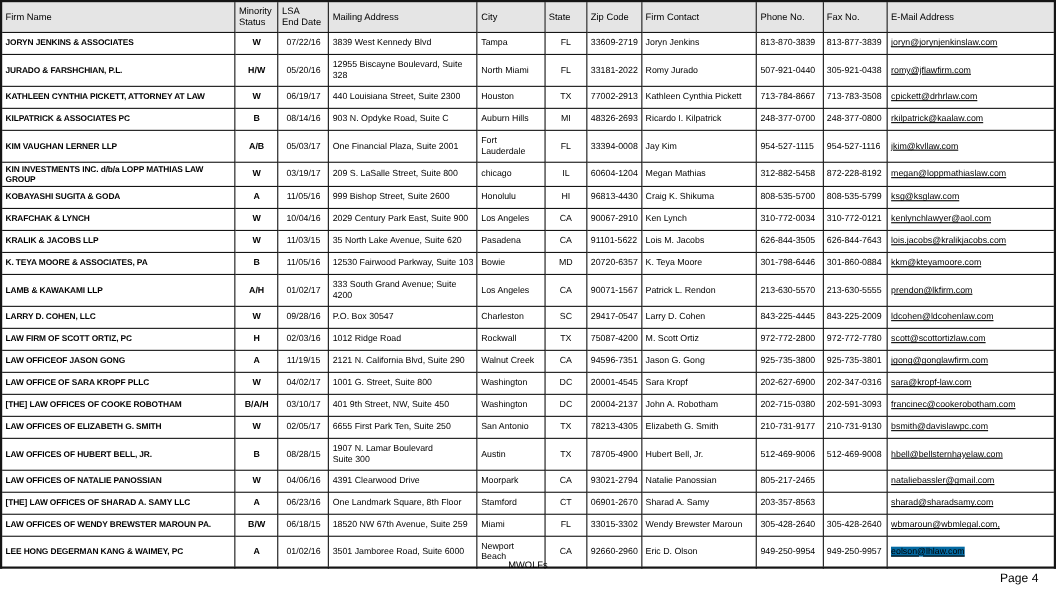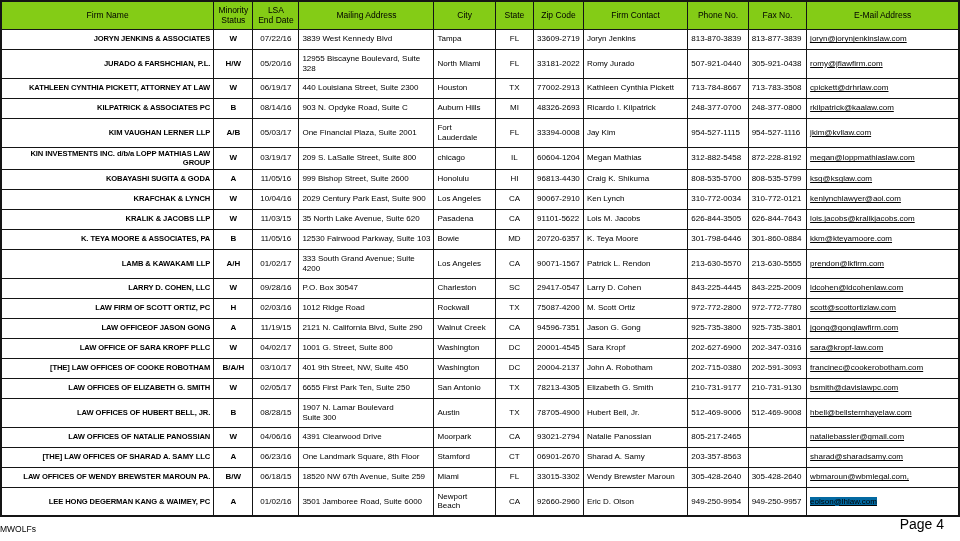--- a/index.html
+++ b/index.html
@@ -14,40 +14,39 @@
     line-height:9.5px;
     padding:1px 3px;
     vertical-align:middle;
     overflow:hidden;
     text-align:left;
   }
   thead tr { height:28px; }
   tbody tr { height:20px; }
   tbody tr.tall { height:29px;padding-left:20px; }
   th {
-    background:#84cc16;
+    background:#e5e5e5;
     font-weight:normal;
     font-size:8.5px;
-    text-align:center;
     white-space:pre-line;
     line-height:10px;
   }
-  td.name { font-weight:bold; font-size:7.6px; letter-spacing:-0.1px;text-align:right; }
+  td.name { font-weight:bold; font-size:7.6px; letter-spacing:-0.1px; }
   td.status { font-weight:bold; text-align:center; }
   td.center { text-align:center;margin-top:44px; }
   td.addr, td.city { white-space:pre-line; }
   td.email span { text-decoration:underline; }
   td.email span.hl { background:#0369a1; }
 
   .footer-center {
-    position:absolute; bottom:7px; left:0; width:100%;
-    font-size:8.5px;
+    position:absolute; bottom:23px; left:0; width:100%;
+    text-align:center; font-size:8.5px;
   }
   .footer-right {
-    position:absolute; bottom:9px; right:16px; font-size:14px;
+    position:absolute; bottom:9px; right:16px; font-size:11px;
   }
 </style>
 </head>
 <body>
 
 <div class="page">
   <table>
     <colgroup>
       <col style="width:22.2%">
       <col style="width:4.1%">

